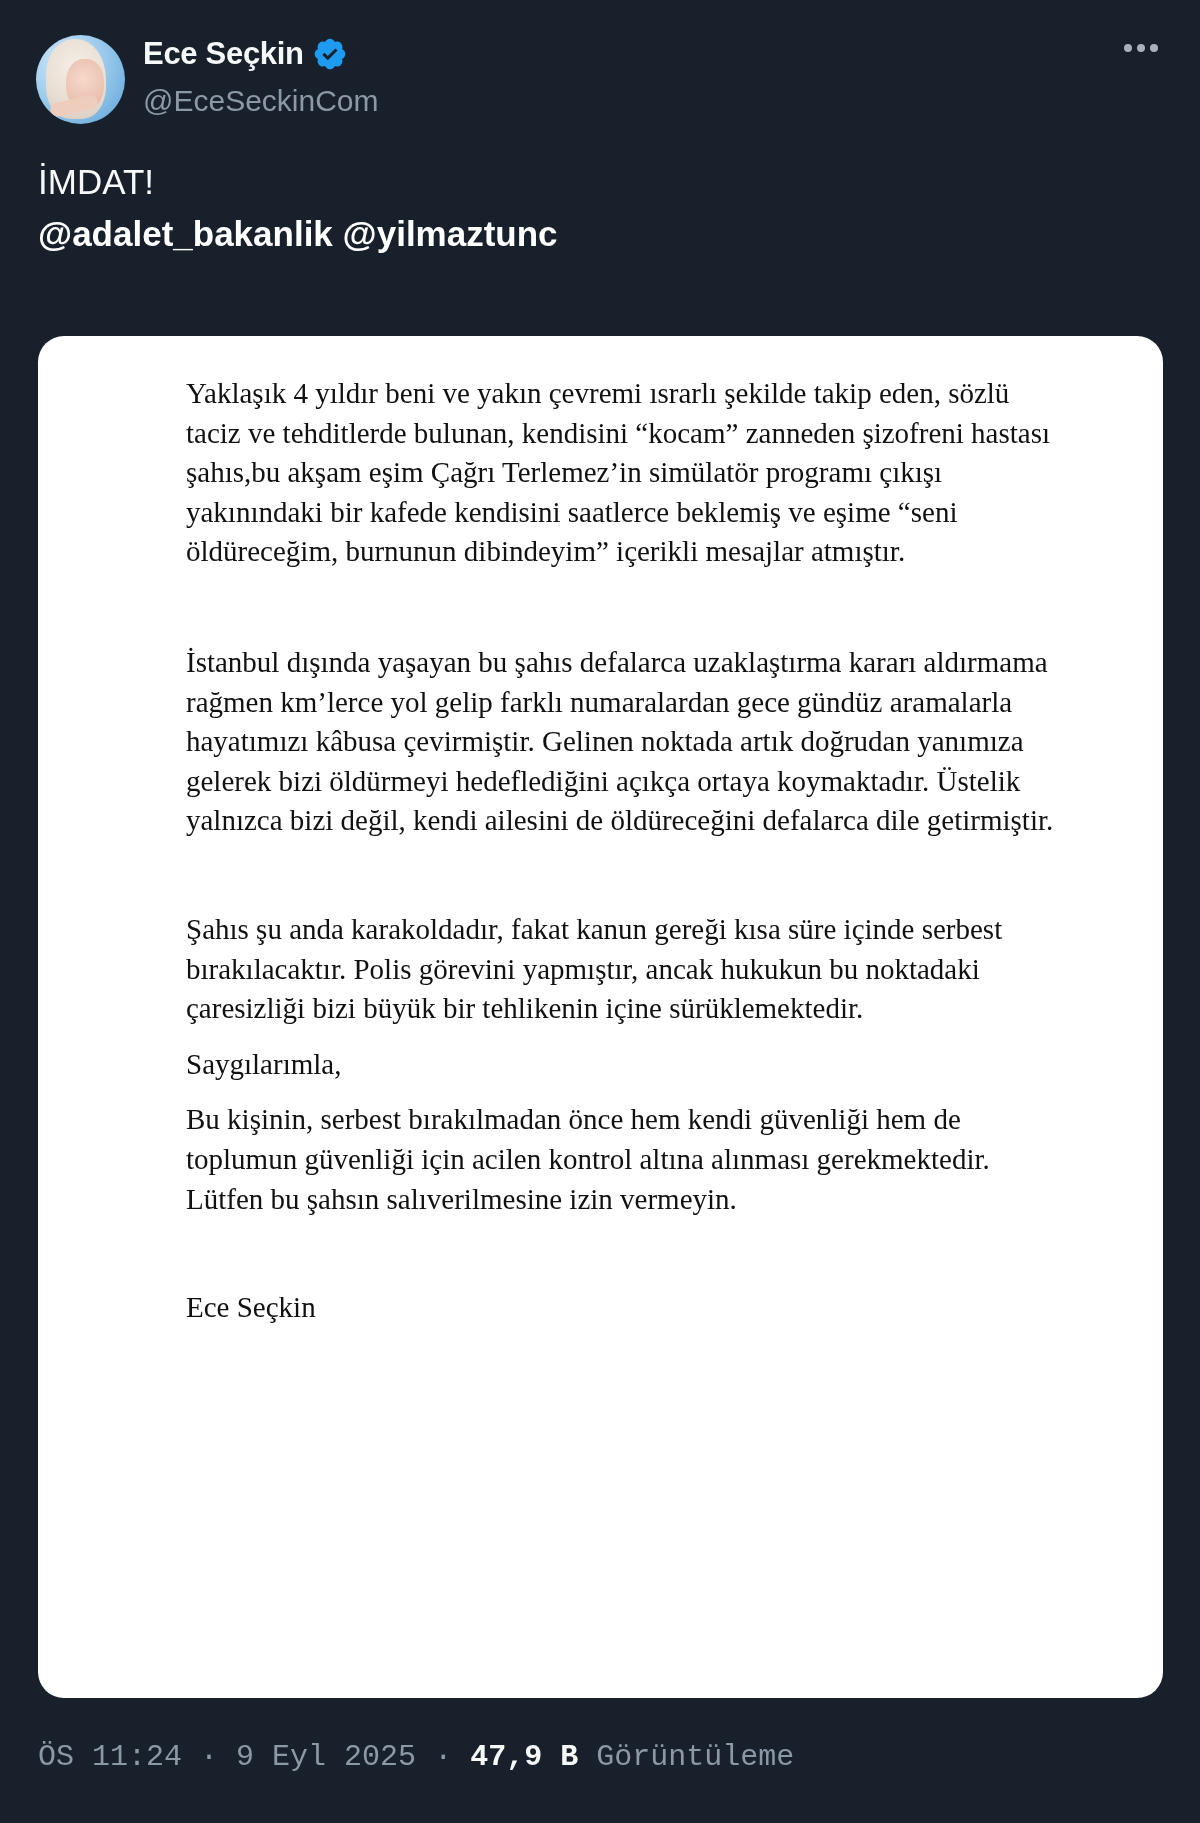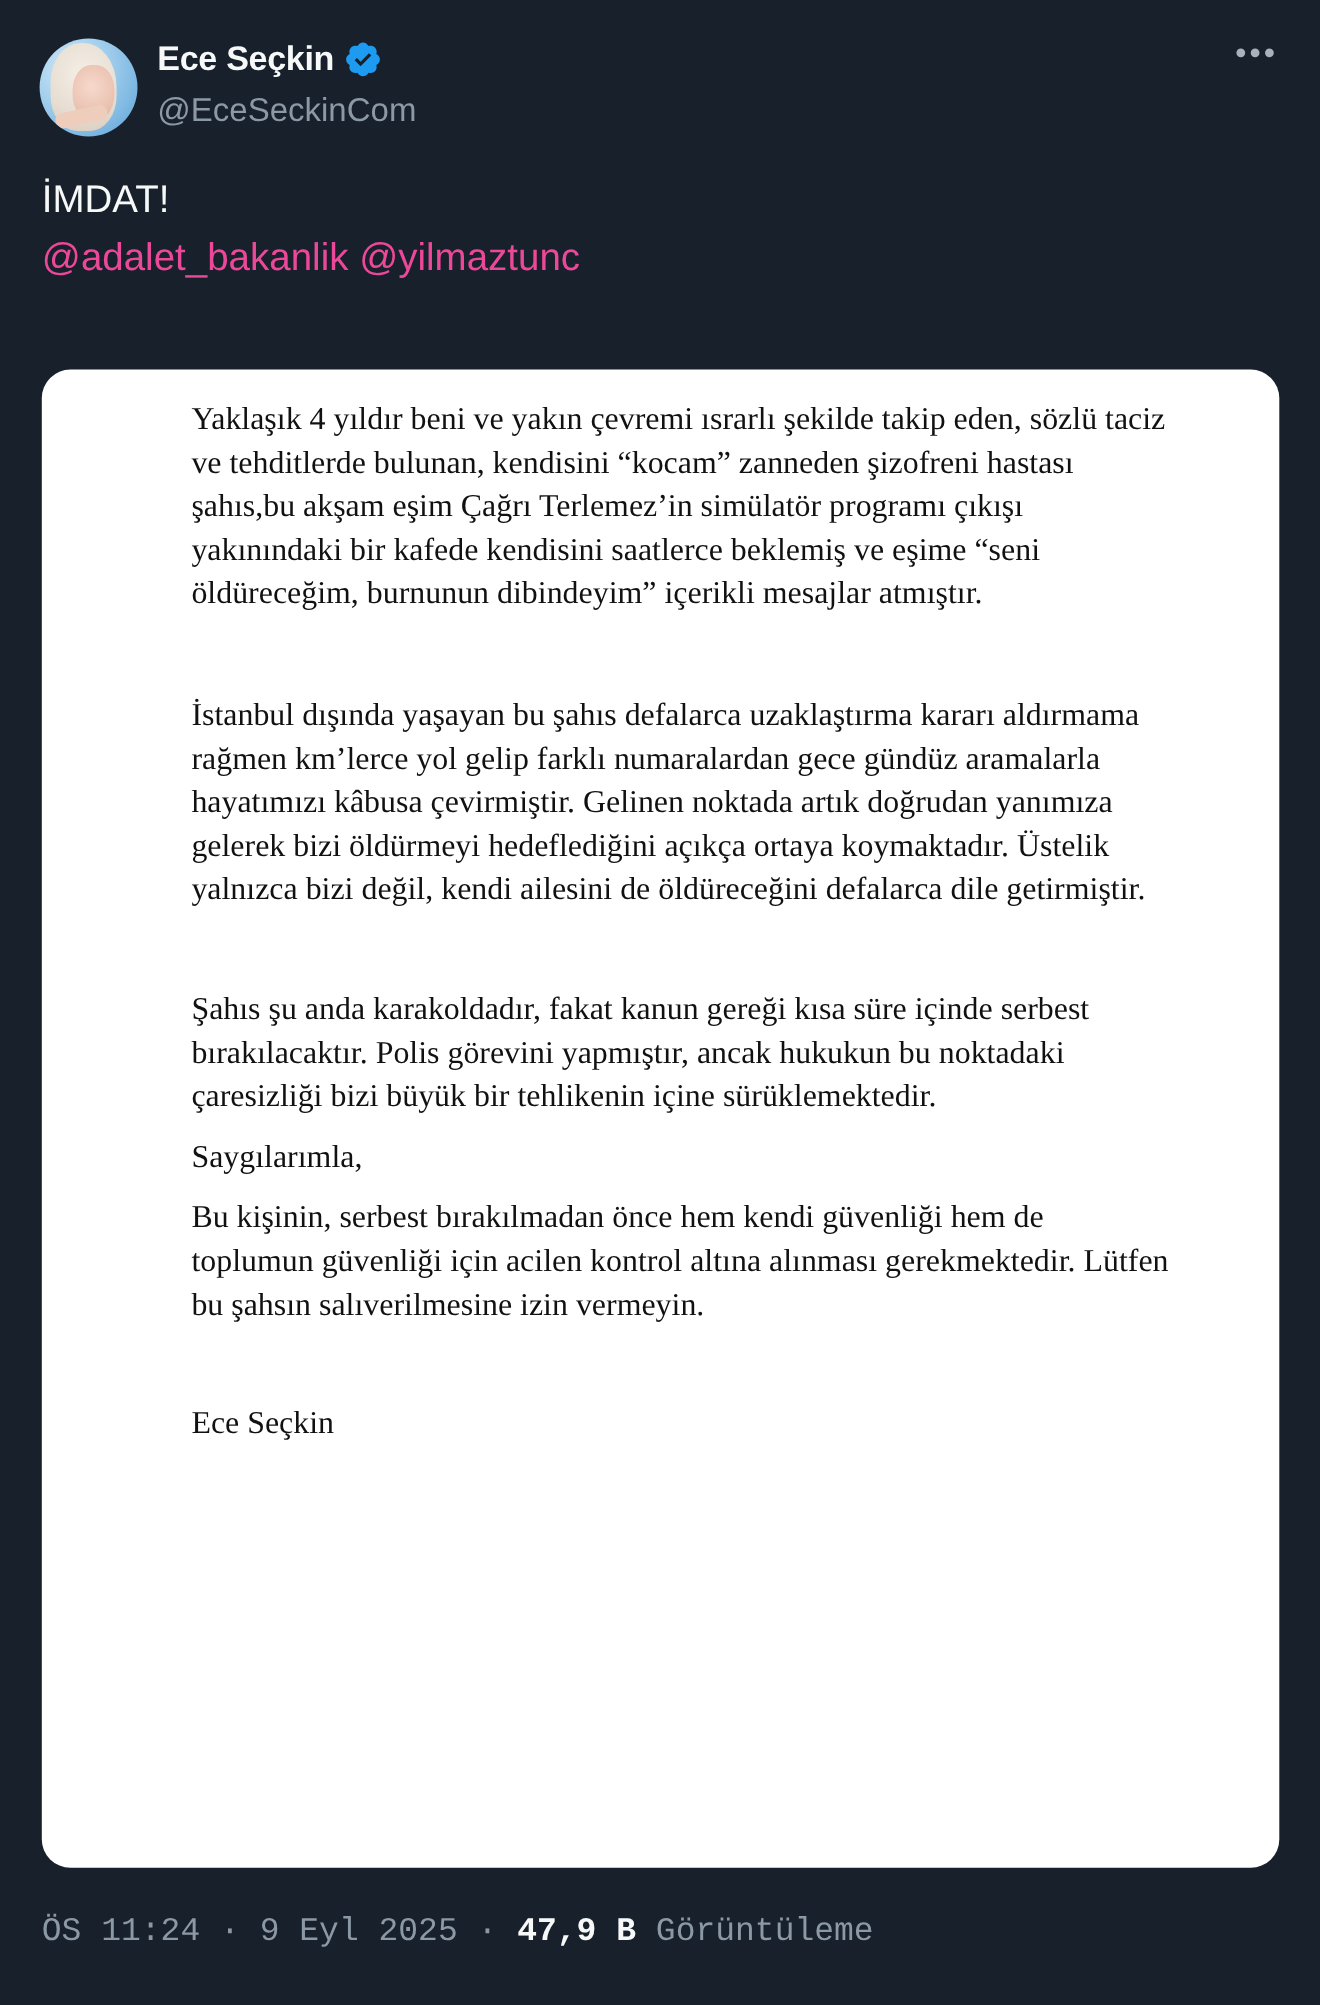--- a/index.html
+++ b/index.html
@@ -28,31 +28,31 @@
     position: absolute; left: 14px; top: 64px; width: 48px; height: 14px;
     border-radius: 8px; background: #efcdbd; transform: rotate(-12deg);
   }
   .name-row { position: absolute; left: 143px; top: 36px; display: flex; align-items: center; height: 36px; }
   .name { color: #f7f9f9; font-weight: 700; font-size: 31px; letter-spacing: -0.3px; }
   .badge { margin-left: 8px; width: 36px; height: 36px; }
   .handle { position: absolute; left: 143px; top: 84px; color: #8b98a5; font-size: 30px; }
   .more { position: absolute; left: 1124px; top: 44px; display: flex; gap: 5px; cursor: pointer; }
   .more span { width: 8px; height: 8px; border-radius: 50%; background: #a9b2bc; display: block; }
   .tweet-text { position: absolute; left: 38px; top: 156px; font-size: 35px; line-height: 52px; color: #f7f9f9; }
-  .tweet-text .mention { color: #ec4899; text-decoration: none; cursor: pointer; }
+  .tweet-text .mention { color: #ffffff; text-decoration: none; cursor: pointer; font-weight: bold; }
   .card {
     position: absolute; left: 38px; top: 336px; width: 1125px; height: 1362px;
     background: #ffffff; border-radius: 26px; overflow: hidden;
   }
   .letter {
     position: absolute; left: 132px; top: 22px; width: 900px;
     font-family: "Liberation Serif", "DejaVu Serif", serif;
     font-size: 29px; line-height: 39.6px; color: #111;
   }
-  .letter p { margin: 4px; }
+  .letter p { margin: 16px; }
   .footer { position: absolute; left: 38px; top: 1740px; font-size: 30px; color: #8b98a5; white-space: nowrap; font-family: Liberation Mono, monospace; }
   .footer .views { color: #f7f9f9; font-weight: 700; }
   .footer .time, .footer .date { cursor: pointer; }
 </style>
 </head>
 <body>
 
 <div>
 
   <div class="avatar">

